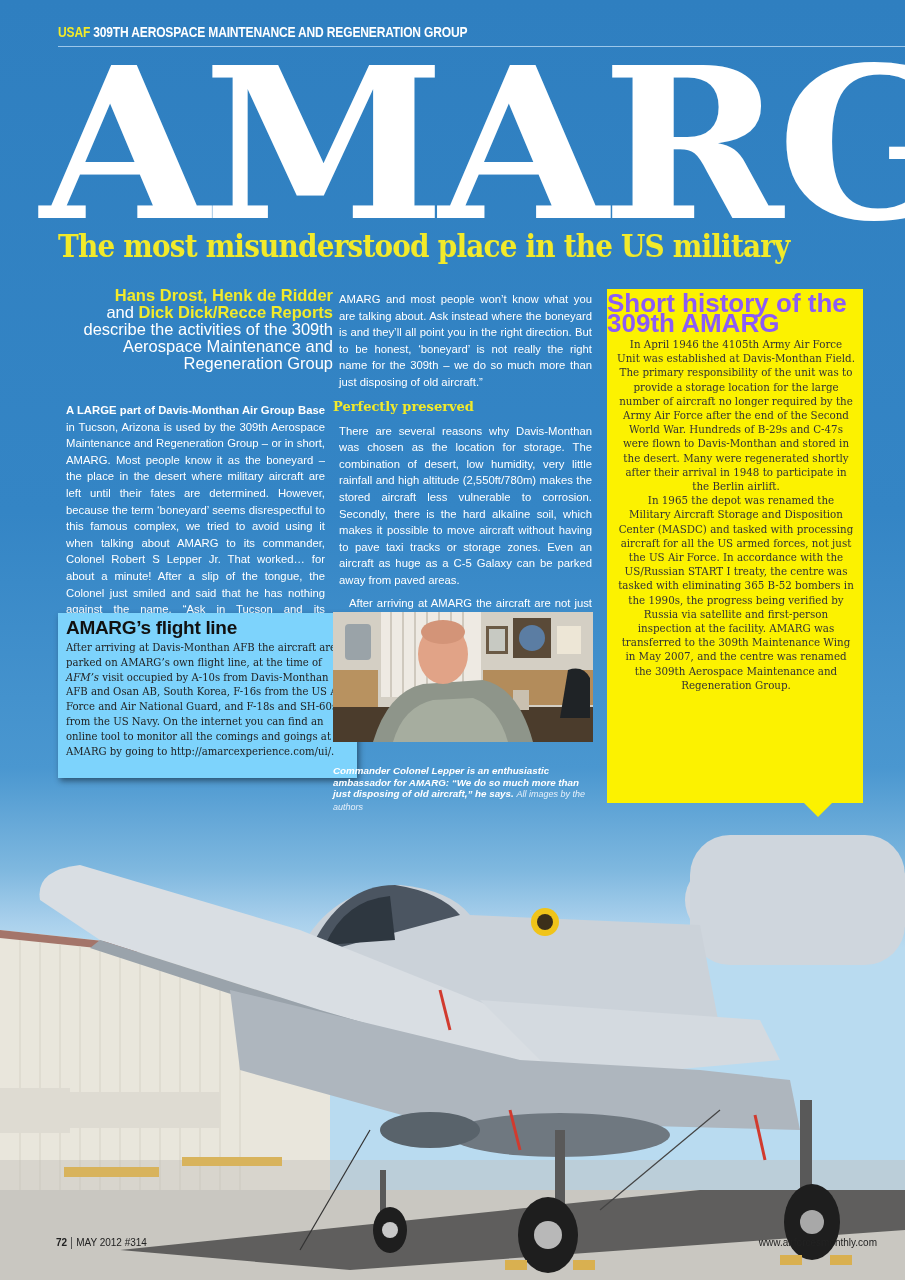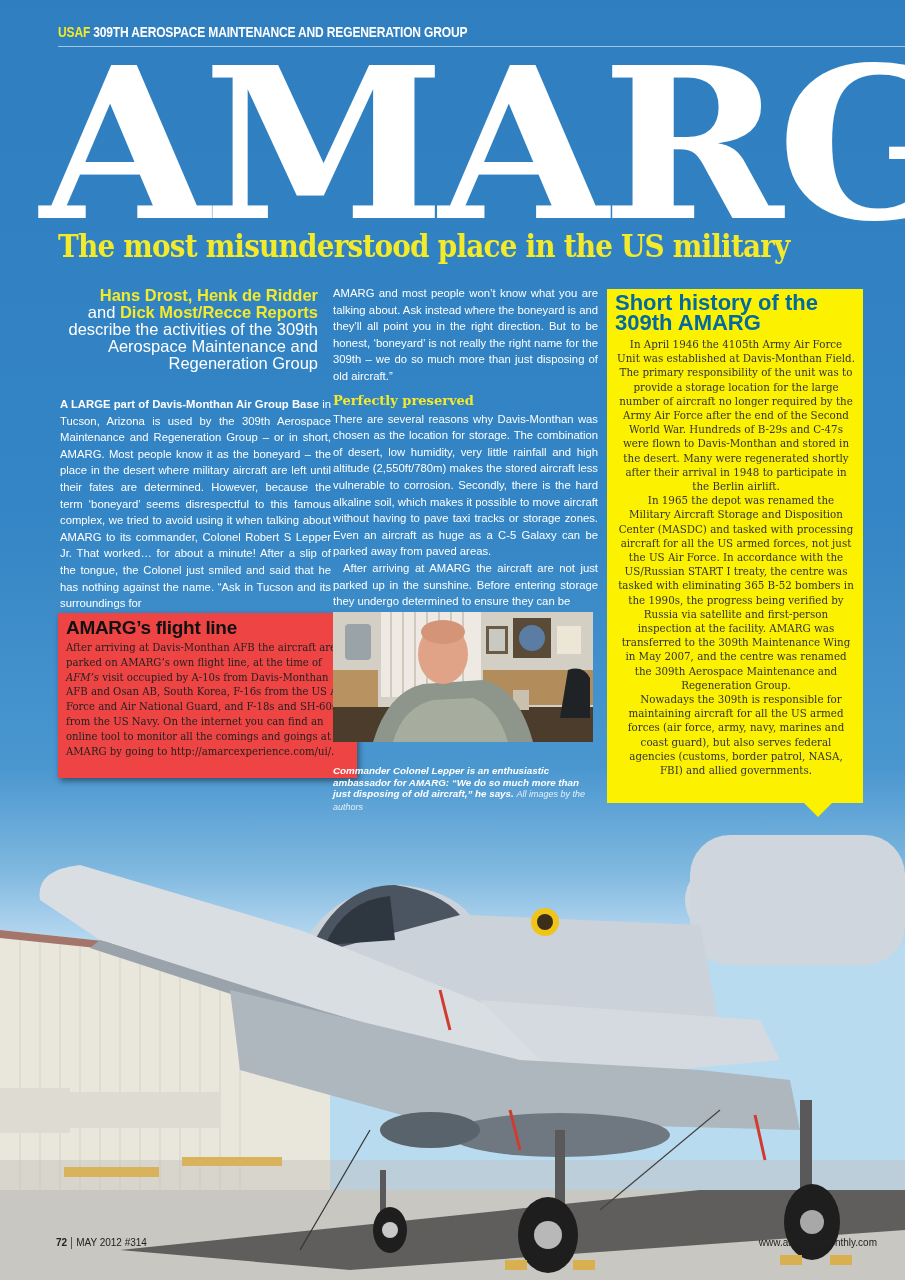--- a/index.html
+++ b/index.html
@@ -7,39 +7,39 @@
     background:linear-gradient(180deg,#2f7fc0 0%,#3485c5 40%,#4a97d0 60%,#7fb8df 68%,#a9d0ec 72%,#b9dbf0 74%);
     font-family:"Liberation Sans",sans-serif;}
   .abs{position:absolute;}
   
   .section-head{left:58px;top:24px;width:847px;height:22px;border-bottom:1px solid #9cc7ea;
     font-family:"Liberation Sans",sans-serif;font-weight:bold;font-size:14px;letter-spacing:-0.2px;color:#fff;transform:scaleX(0.86);transform-origin:left;width:985px;}
   .section-head .usaf{color:#f2ea2a;}
   .big-title{left:40px;top:50px;font-family:"DejaVu Serif",serif;font-weight:bold;color:#fff;
     font-size:210px;line-height:190px;letter-spacing:-6px;transform:scaleX(1.04);transform-origin:left;}
   .subtitle{left:58px;top:228px;font-family:"DejaVu Serif",serif;font-weight:bold;color:#f2ea2a;font-size:31px;letter-spacing:-0.9px;white-space:nowrap;transform:scaleX(0.9);transform-origin:left;}
-  .byline{left:65px;top:287px;width:253px;text-align:right;color:#fff;font-size:16.5px;line-height:17px;}
+  .byline{left:80px;top:287px;width:253px;text-align:right;color:#fff;font-size:16.5px;line-height:17px;}
   .byline b{color:#f2ea2a;}
   .col{font-size:11.3px;line-height:16.6px;color:#fff;text-align:justify;}
   .col1{left:60px;top:396px;width:271px;}
   .col2{left:333px;top:285px;width:265px;}
-  .col p{margin:0;}
+  .col p{margin:6px;}
   .col .lead{font-weight:bold;}
   .indent{text-indent:10px;}
   .sub-head{font-family:"DejaVu Serif",serif;font-weight:bold;color:#f2ea2a;font-size:13px;margin:6px 0 0 0;line-height:20px;}
-  .flightbox{left:58px;top:613px;width:299px;height:165px;background:#ef4444;box-shadow:2px 3px 6px rgba(0,0,0,0.45);}
+  .flightbox{left:58px;top:613px;width:299px;height:165px;background:#7dd3fc;box-shadow:2px 3px 6px rgba(0,0,0,0.45);}
   .flightbox h3{margin:4px 0 0 8px;font-family:"Liberation Sans",sans-serif;font-weight:bold;font-size:19px;color:#111;letter-spacing:-0.3px;}
   .flightbox .fb-text{margin:2px 6px 0 8px;font-family:"DejaVu Serif",serif;font-size:10.1px;line-height:14.8px;color:#222;}
   .photo{left:333px;top:612px;width:260px;height:130px;overflow:hidden;
     background:linear-gradient(180deg,#c9c2b5 0%,#d7d2c6 40%,#b89f7b 60%,#6b5a45 100%);}
   .caption{left:333px;top:765px;width:262px;font-size:9.8px;line-height:11.5px;color:#fff;font-weight:bold;font-style:italic;}
   .caption .credit{font-weight:normal;font-style:italic;color:#e6f0fa;font-size:9px;}
   .historybox{left:607px;top:289px;width:256px;height:514px;background:#fcf200;}
   .historybox:after{content:"";position:absolute;right:30px;bottom:-14px;border-left:15px solid transparent;border-right:15px solid transparent;border-top:15px solid #fcf200;}
-  .historybox h3{margin:4px 10px 0 8px;font-family:"Liberation Sans",sans-serif;font-weight:bold;font-size:22px;line-height:20px;color:#0369a1;}
+  .historybox h3{margin:4px 10px 0 0;font-family:"Liberation Sans",sans-serif;font-weight:bold;font-size:26px;line-height:20px;color:#8b5cf6;}
   .historybox .hb-text{margin:4px 8px 0 10px;font-family:"DejaVu Serif",serif;font-size:10.3px;line-height:14.2px;color:#333;text-align:center;}
   .historybox .hb-text p{margin:0;}
   .footer{left:56px;top:1237px;font-size:10px;color:#222;}
   .footer .pg{font-weight:bold;}
   .footer .sep{display:inline-block;width:1px;height:12px;background:#555;vertical-align:middle;margin:0 4px;}
   .footer-url{right:28px;top:1237px;font-size:10px;color:#222;}
 </style>
 </head>
 <body>
 
@@ -47,21 +47,21 @@
   <span class="usaf">USAF</span>
   <span>309TH AEROSPACE MAINTENANCE AND REGENERATION GROUP</span>
 </div>
 
 <div class="abs big-title">AMARG</div>
 <div class="abs subtitle">The most misunderstood place in the US military</div>
 
 <div class="abs byline">
   <b>Hans Drost, Henk de Ridder</b><br>
   <span>and</span>
-  <b>Dick Most/Recce Reports</b>
+  <b>Dick Dick/Recce Reports</b>
   <span>describe the activities of the 309th Aerospace Maintenance and Regeneration Group</span>
 </div>
 
 <div class="abs col col1">
   <p><span class="lead">A LARGE part of Davis-Monthan Air Group Base</span>
   <span>in Tucson, Arizona is used by the 309th Aerospace Maintenance and Regeneration Group – or in short, AMARG. Most people know it as the boneyard – the place in the desert where military aircraft are left until their fates are determined. However, because the term ‘boneyard’ seems disrespectful to this famous complex, we tried to avoid using it when talking about AMARG to its commander, Colonel Robert S Lepper Jr. That worked… for about a minute! After a slip of the tongue, the Colonel just smiled and said that he has nothing against the name. “Ask in Tucson and its surroundings for</span></p>
 </div>
 
 <div class="abs flightbox">
   <h3>AMARG’s flight line</h3>
@@ -110,21 +110,20 @@
 <div class="abs caption">
   <span>Commander Colonel Lepper is an enthusiastic ambassador for AMARG: “We do so much more than just disposing of old aircraft,” he says.</span>
   <span class="credit">All images by the authors</span>
 </div>
 
 <div class="abs historybox">
   <h3>Short history of the 309th AMARG</h3>
   <div class="hb-text">
     <p>In April 1946 the 4105th Army Air Force Unit was established at Davis-Monthan Field. The primary responsibility of the unit was to provide a storage location for the large number of aircraft no longer required by the Army Air Force after the end of the Second World War. Hundreds of B-29s and C-47s were flown to Davis-Monthan and stored in the desert. Many were regenerated shortly after their arrival in 1948 to participate in the Berlin airlift.</p>
     <p class="indent">In 1965 the depot was renamed the Military Aircraft Storage and Disposition Center (MASDC) and tasked with processing aircraft for all the US armed forces, not just the US Air Force. In accordance with the US/Russian START I treaty, the centre was tasked with eliminating 365 B-52 bombers in the 1990s, the progress being verified by Russia via satellite and first-person inspection at the facility. AMARG was transferred to the 309th Maintenance Wing in May 2007, and the centre was renamed the 309th Aerospace Maintenance and Regeneration Group.</p>
-    <p class="indent">Nowadays the 309th is responsible for maintaining aircraft for all the US armed forces (air force, army, navy, marines and coast guard), but also serves federal agencies (customs, border patrol, NASA, FBI) and allied governments.</p>
   </div>
 </div>
 
 <svg class="abs" style="left:0;top:830px;" width="905" height="450" viewBox="0 0 905 450">
   <defs>
     <linearGradient id="ground" x1="0" y1="0" x2="0" y2="1">
       <stop offset="0" stop-color="#c8c6c0"></stop>
         <stop offset="1" stop-color="#d6d4cf"></stop>
     </linearGradient>
   </defs>

